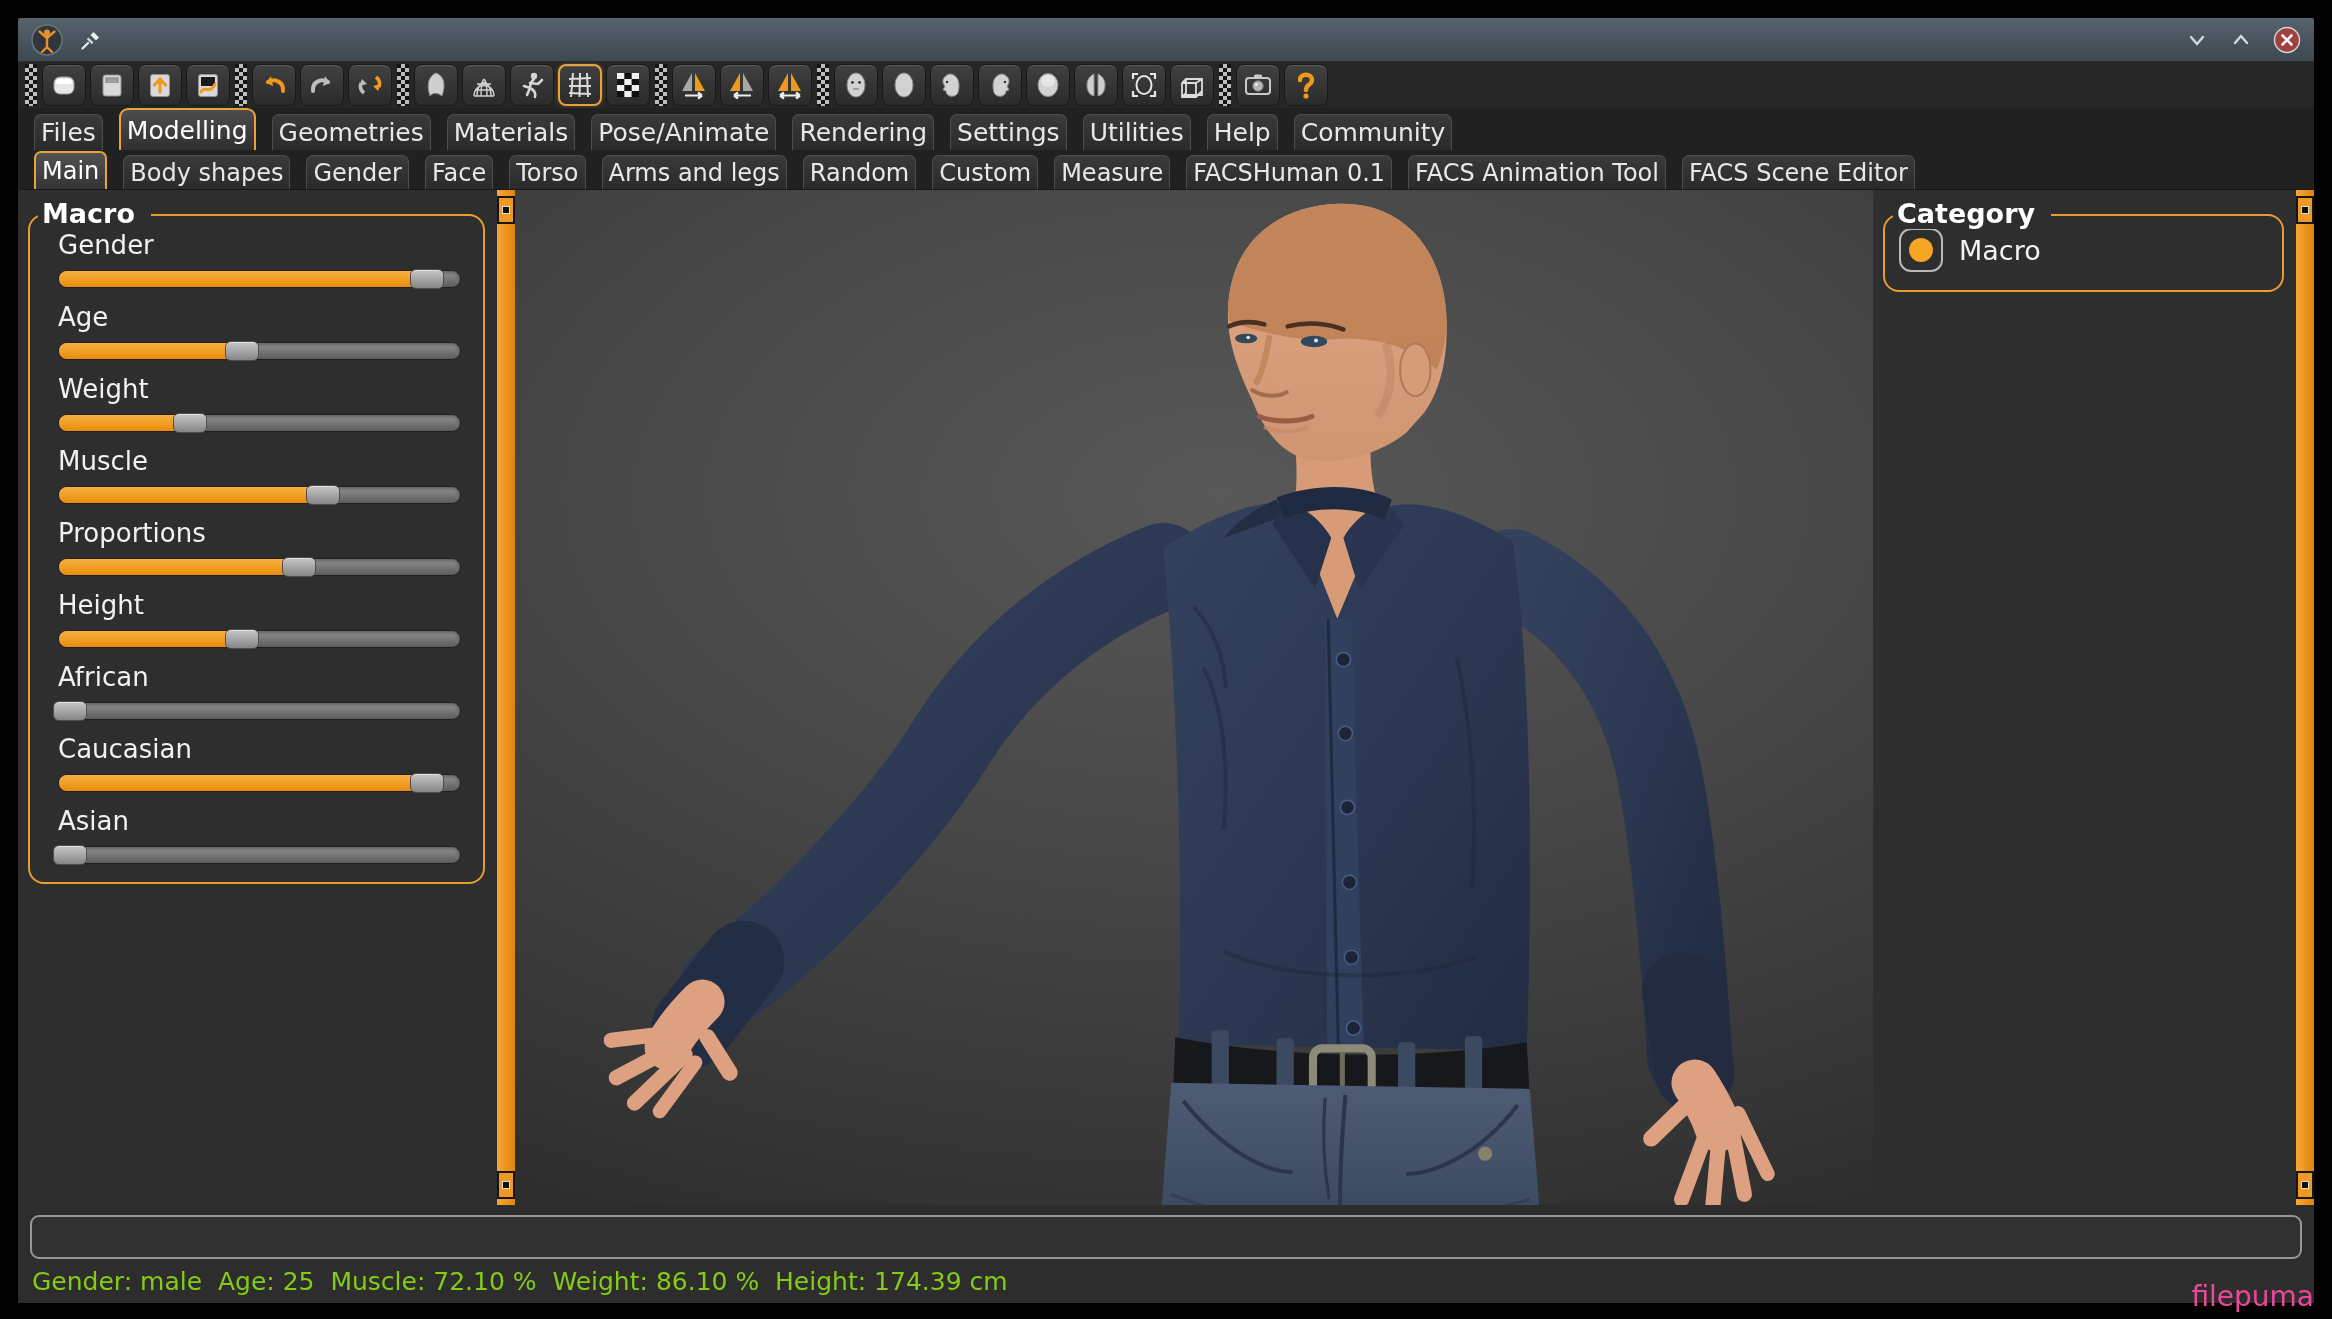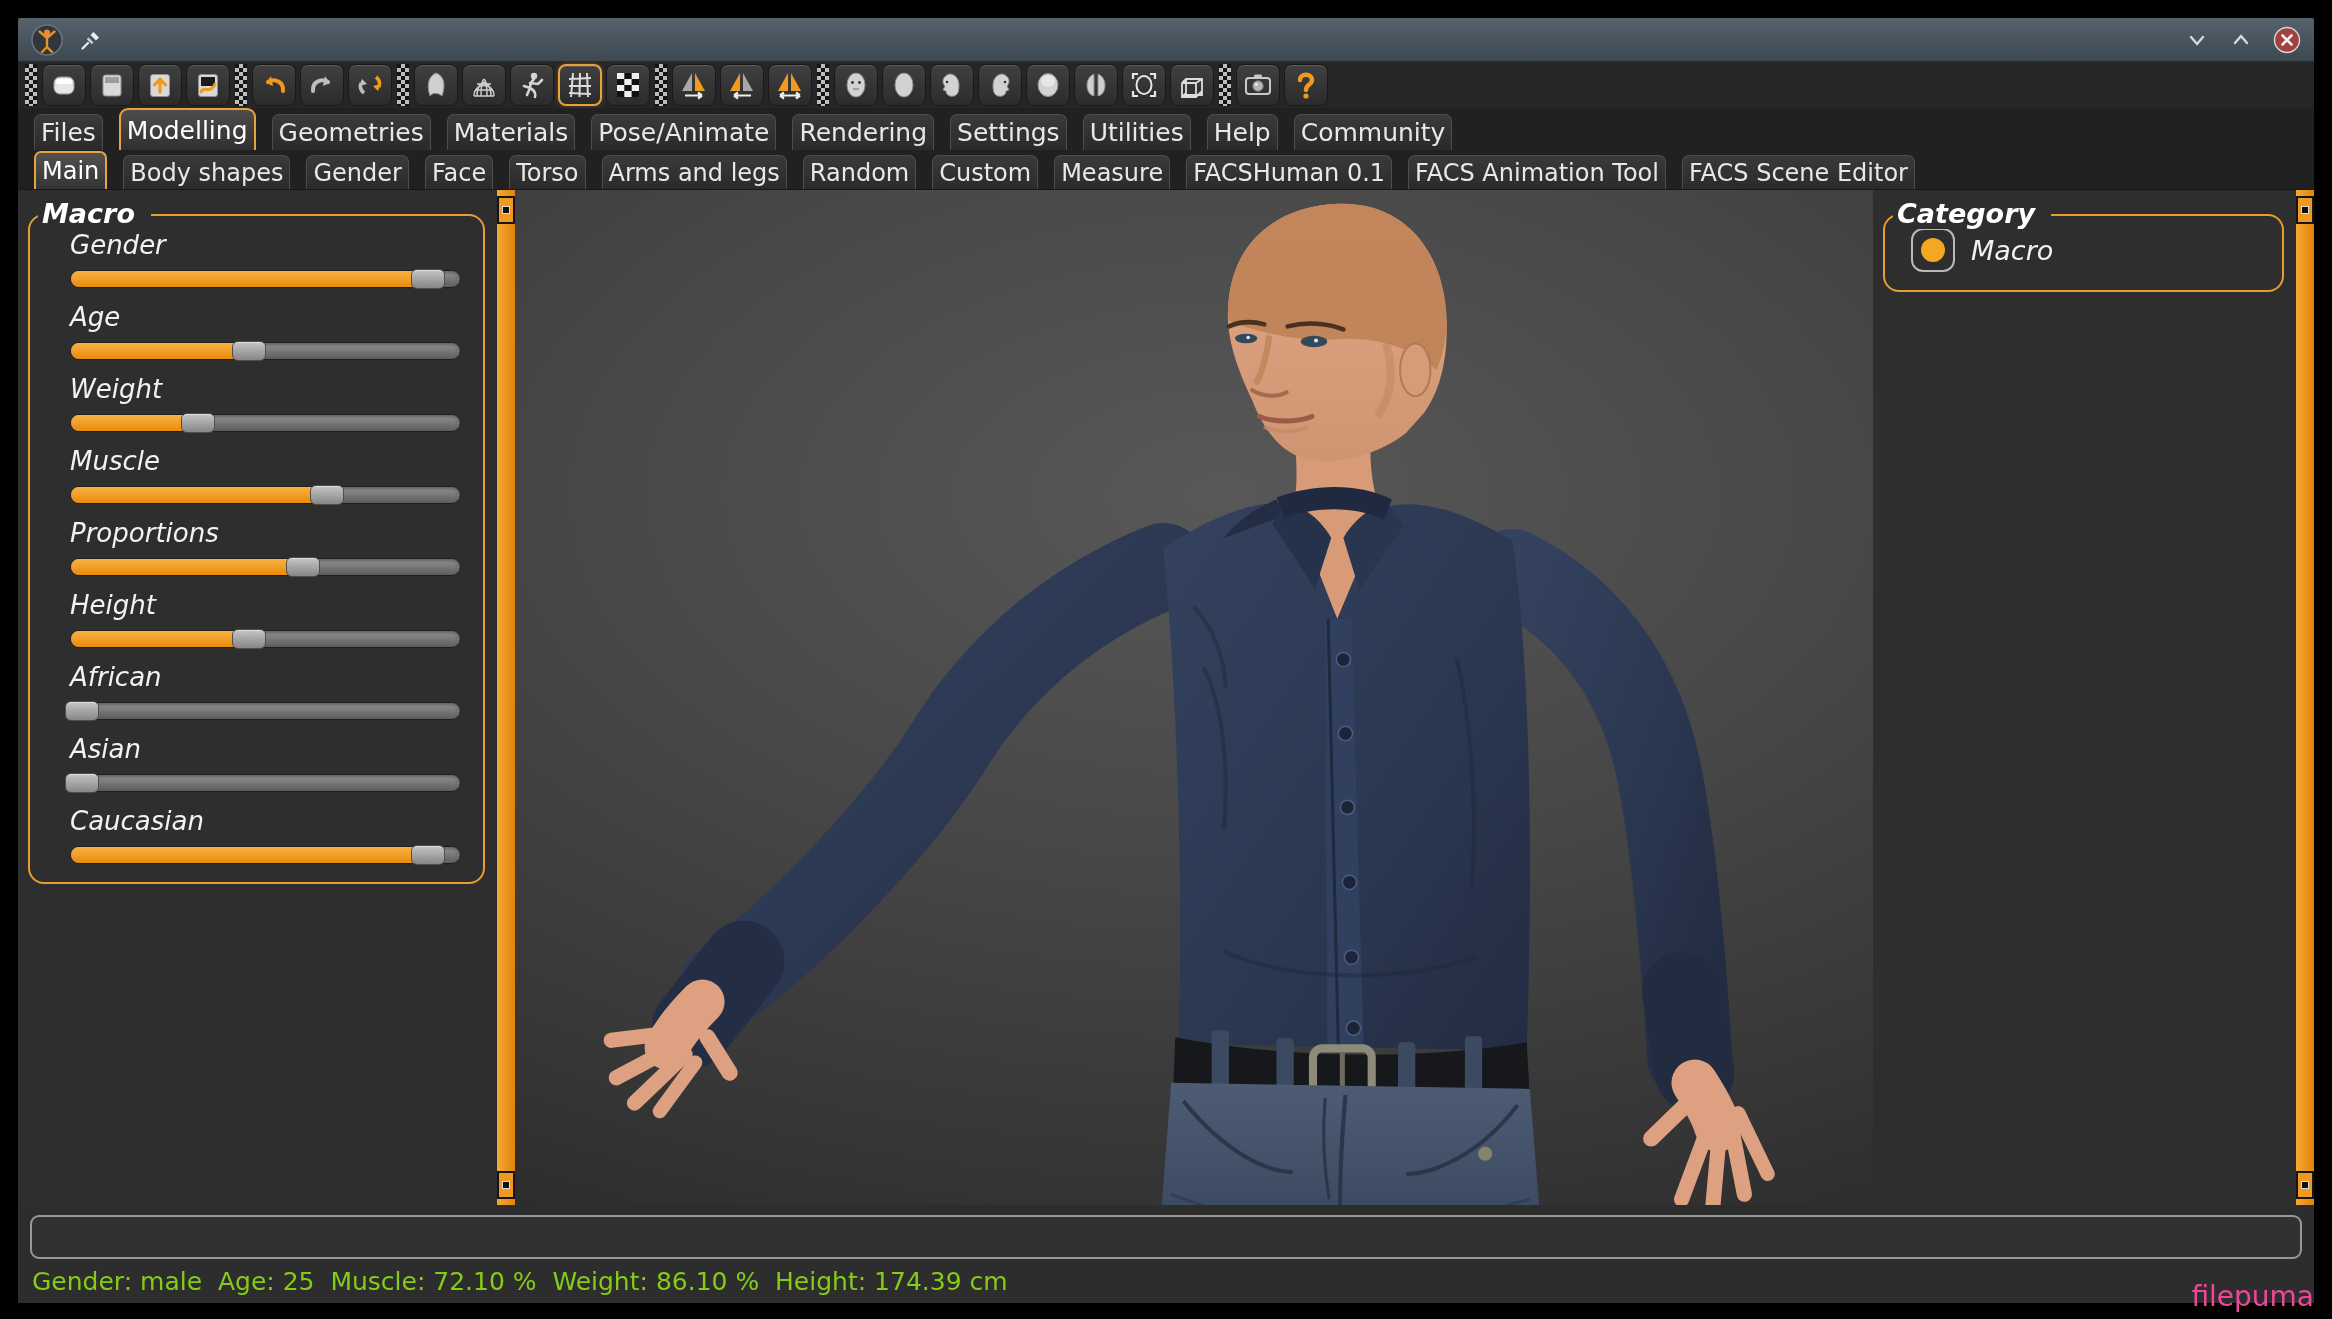--- a/index.html
+++ b/index.html
@@ -43,21 +43,21 @@
   .tabrow.sub .tab.active { height:38px; background:linear-gradient(#525252,#343434);
          border:2px solid #e8a33d; border-bottom:none; color:#fff; }
 
   
   .content { flex:1; display:flex; min-height:0; }
   .panel { background:#2e2e2e; position:relative; }
   .panel.left  { width:479px; }
   .panel.right { width:423px; }
 
   .groupbox { position:relative; border:2px solid #e89d2e; border-radius:16px;
-              margin:24px 12px 0 10px; padding:2px 12px 16px 24px;font-style:italic; }
+              margin:24px 12px 0 10px; padding:2px 12px 16px 12px; }
   .gb-title { position:absolute; top:-18px; left:8px; background:#2e2e2e;
               padding:0 16px 0 4px; font-size:27px; font-weight:bold; color:#ffffff; }
 
   .slider { padding:12px 10px 2px 16px; }
   .slider .lbl { color:#f2f2f2; font-size:26px; margin-bottom:10px; }
   .track { position:relative; height:18px; border-radius:9px;
            background:linear-gradient(#949494,#5c5c5c); border:1px solid #1f1f1f;
            box-shadow:inset 0 2px 3px #00000055; }
   .fill { position:absolute; left:0; top:0; bottom:0; border-radius:9px 3px 3px 9px;
           background:linear-gradient(#f9b142,#e88c0c); border-right:1px solid #b06d08; }
@@ -387,31 +387,31 @@
         </div>
         <div class="slider">
           <div class="lbl">African</div>
           <div class="track">
             <div class="fill" style="width: 3%;">
                   <div class="handle"></div>
                 </div>
           </div>
         </div>
         <div class="slider">
+          <div class="lbl">Caucasian</div>
+          <div class="track">
+            <div class="fill" style="width: 92%;">
+                  <div class="handle"></div>
+                </div>
+          </div>
+        </div>
+        <div class="slider">
           <div class="lbl">Asian</div>
           <div class="track">
             <div class="fill" style="width: 3%;">
-                  <div class="handle"></div>
-                </div>
-          </div>
-        </div>
-        <div class="slider">
-          <div class="lbl">Caucasian</div>
-          <div class="track">
-            <div class="fill" style="width: 92%;">
                   <div class="handle"></div>
                 </div>
           </div>
         </div>
 
       </div>
     </div>
 
     <div class="splitter">
       <div class="grip top"></div>

